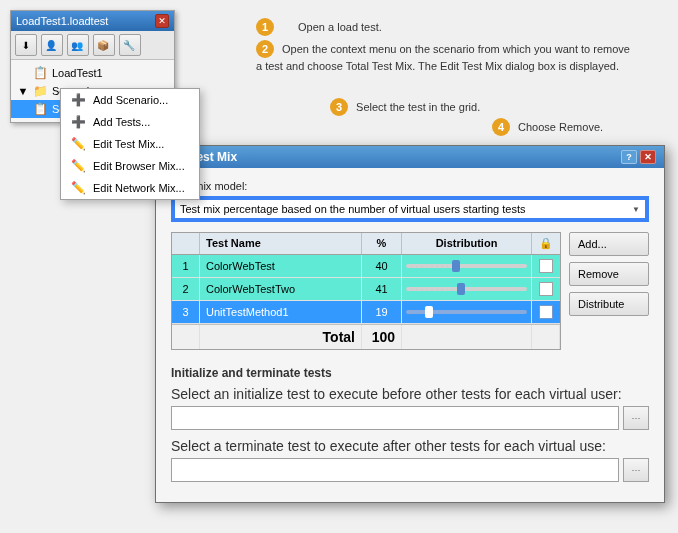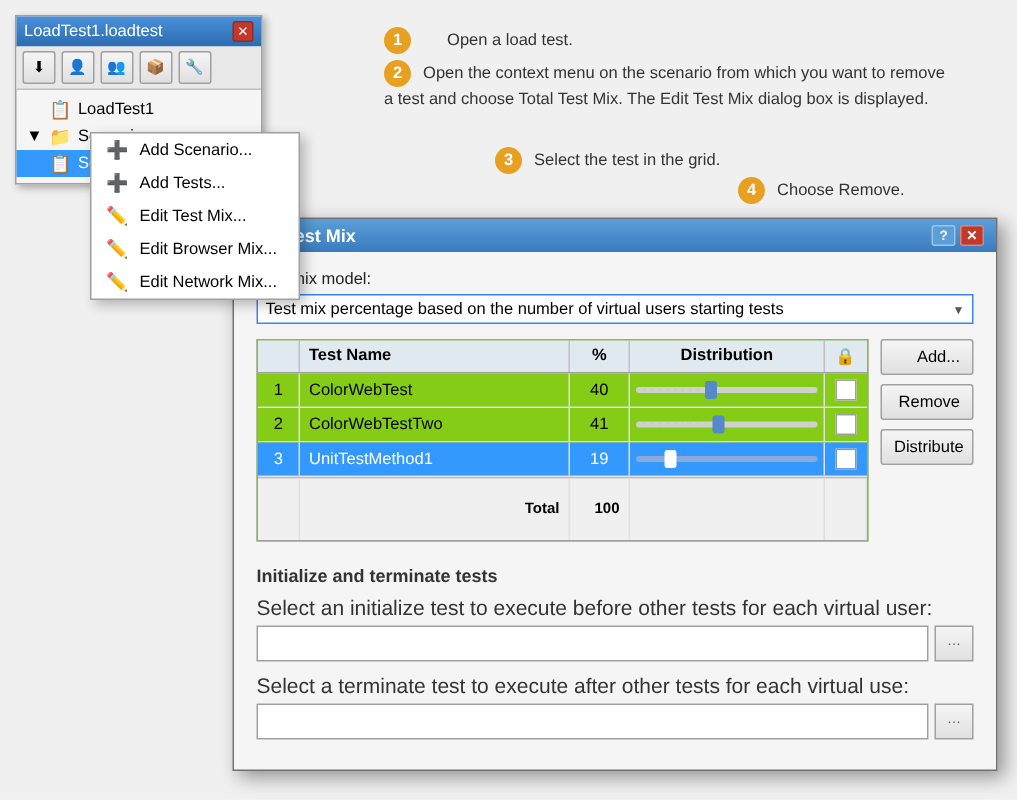--- a/index.html
+++ b/index.html
@@ -173,35 +173,35 @@
 
     .field-label {
       font-size: 11px;
       margin-bottom: 4px;
       color: #222;
     }
 
     .combo-box {
       width: 100%;
       padding: 3px 5px;
-      border: 1px solid #3b82f6;
+      border: 4px solid #3b82f6;
       background: white;
       display: flex;
       align-items: center;
       justify-content: space-between;
       margin-bottom: 10px;
       cursor: pointer;
       font-size: 11px;
     }
     .combo-arrow { font-size: 8px; color: #555; }
 
     
     .grid {
       border: 1px solid #a0a0a0;
-      background: #84cc16;
+      background: #5eead4;
       margin-bottom: 8px;
     }
     .grid-header {
       display: grid;
       grid-template-columns: 28px 1fr 40px 130px 28px;
       background: #e0e8f0;
       border-bottom: 1px solid #a0a0a0;
     }
     .grid-header-cell {
       padding: 4px 6px;
@@ -228,22 +228,22 @@
     }
     .grid-cell.left { justify-content: flex-start; }
     .grid-cell:last-child { border-right: none; }
     .grid-total-row {
       display: grid;
       grid-template-columns: 28px 1fr 40px 130px 28px;
       background: #f0f0f0;
       border-top: 1px solid #c0c0c0;
     }
     .grid-total-cell {
-      padding: 15px 6px;
-      font-size: 10px;
+      padding: 4px 6px;
+      font-size: 14px;
       font-weight: bold;
       border-right: 1px solid #e0e0e0;
       display: flex;
       align-items: center;
       justify-content: flex-end;
     }
 
     
     .slider-track {
       width: 100%;
@@ -257,27 +257,27 @@
     .slider-thumb {
       width: 8px;
       height: 12px;
       background: #5588cc;
       border-radius: 2px;
       position: absolute;
       top: 50%;
       transform: translateY(-50%);
     }
     .dialog-btn {
-      width: 62px;
+      width: 80px;
       padding: 5px 8px;
       border: 1px solid #a0a0a0;
       background: linear-gradient(to bottom, #f5f5f5, #e0e0e0);
       cursor: pointer;
       font-size: 11px;
-      text-align: right;
+      text-align: left;
       border-radius: 2px;
     }
 
     .grid-area {
       display: flex;
       gap: 0;
     }
     .grid-wrapper { flex: 1; }
 
     

